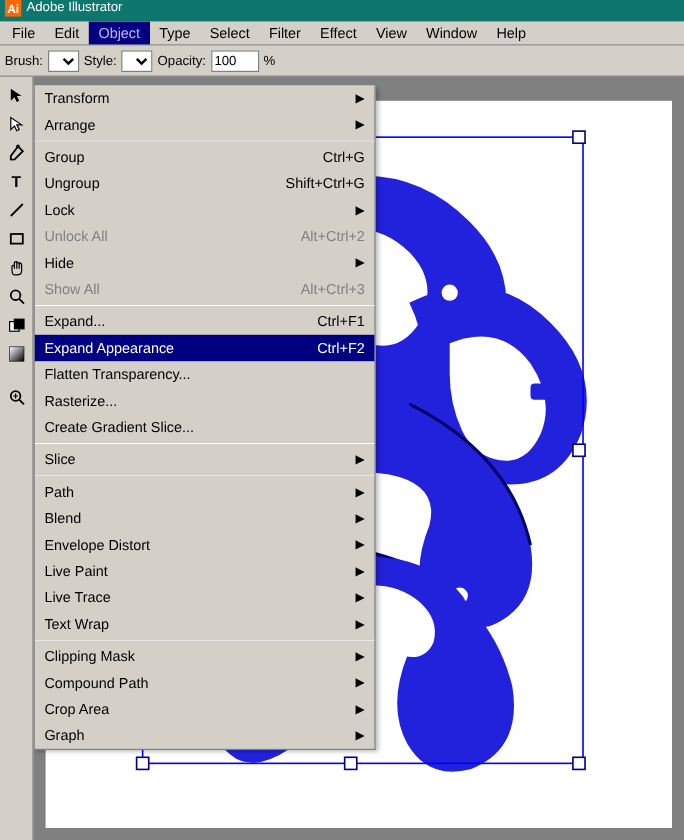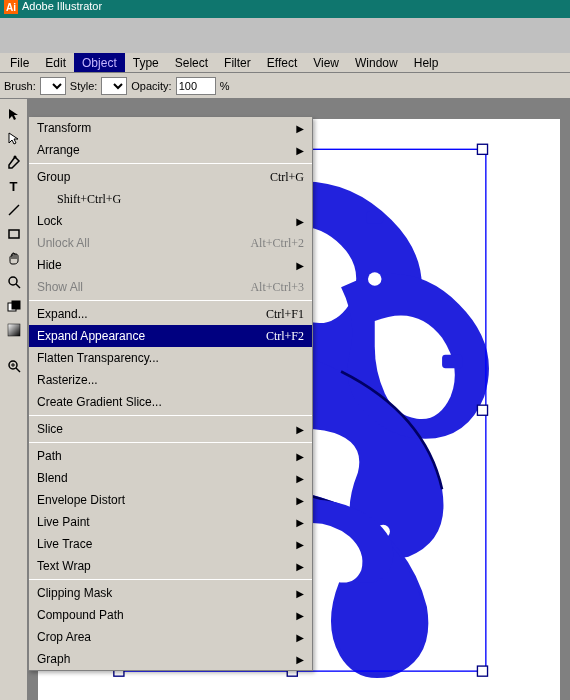--- a/index.html
+++ b/index.html
@@ -32,21 +32,20 @@
     }
 
     
     .menu-bar {
       height: 20px;
       background: #d4d0c8;
       border-bottom: 1px solid #808080;
       display: flex;
       align-items: center;
       padding: 0 2px;
-      margin-top: 35px;
     }
     .menu-item {
       padding: 2px 8px;
       font-size: 12px;
       color: #000;
       cursor: pointer;
       height: 100%;
       display: flex;
       align-items: center;
     }
@@ -126,21 +125,21 @@
       top: 20px;
       left: 10px;
       right: 10px;
       bottom: 10px;
       background: #fff;
     }
 
     
     .dropdown-overlay {
       position: absolute;
-      top: 18px;
+      top: 7px;
       left: 0;
       width: 285px;
       background: #d4d0c8;
       border: 1px solid #808080;
       border-top: none;
       box-shadow: 2px 2px 4px rgba(0,0,0,0.3);
       z-index: 100;
     }
 
     .dropdown-item {
@@ -161,21 +160,20 @@
       gap: 12px;
     }
     .dropdown-item-label {
       flex: 1;
       font-size: 12px;
     }
     .dropdown-item-shortcut {
       font-size: 12px;
       color: inherit;
       margin-left: 20px;
-      font-family: Liberation Serif, serif;
     }
     .dropdown-item-arrow {
       font-size: 10px;
       margin-left: 4px;
     }
     .dropdown-separator {
       height: 1px;
       background: #808080;
       margin: 2px 0;
       border-bottom: 1px solid #fff;
@@ -367,20 +365,21 @@
         <span class="dropdown-item-arrow">▶</span>
       </div>
 
       <div class="dropdown-separator"></div>
 
       <div class="dropdown-item">
         <span class="dropdown-item-label">Group</span>
         <span class="dropdown-item-shortcut">Ctrl+G</span>
       </div>
       <div class="dropdown-item">
+        <span class="dropdown-item-label">Ungroup</span>
         <span class="dropdown-item-shortcut">Shift+Ctrl+G</span>
       </div>
       <div class="dropdown-item">
         <span class="dropdown-item-label">Lock</span>
         <span class="dropdown-item-arrow">▶</span>
       </div>
       <div class="dropdown-item disabled">
         <span class="dropdown-item-label">Unlock All</span>
         <span class="dropdown-item-shortcut">Alt+Ctrl+2</span>
       </div>

